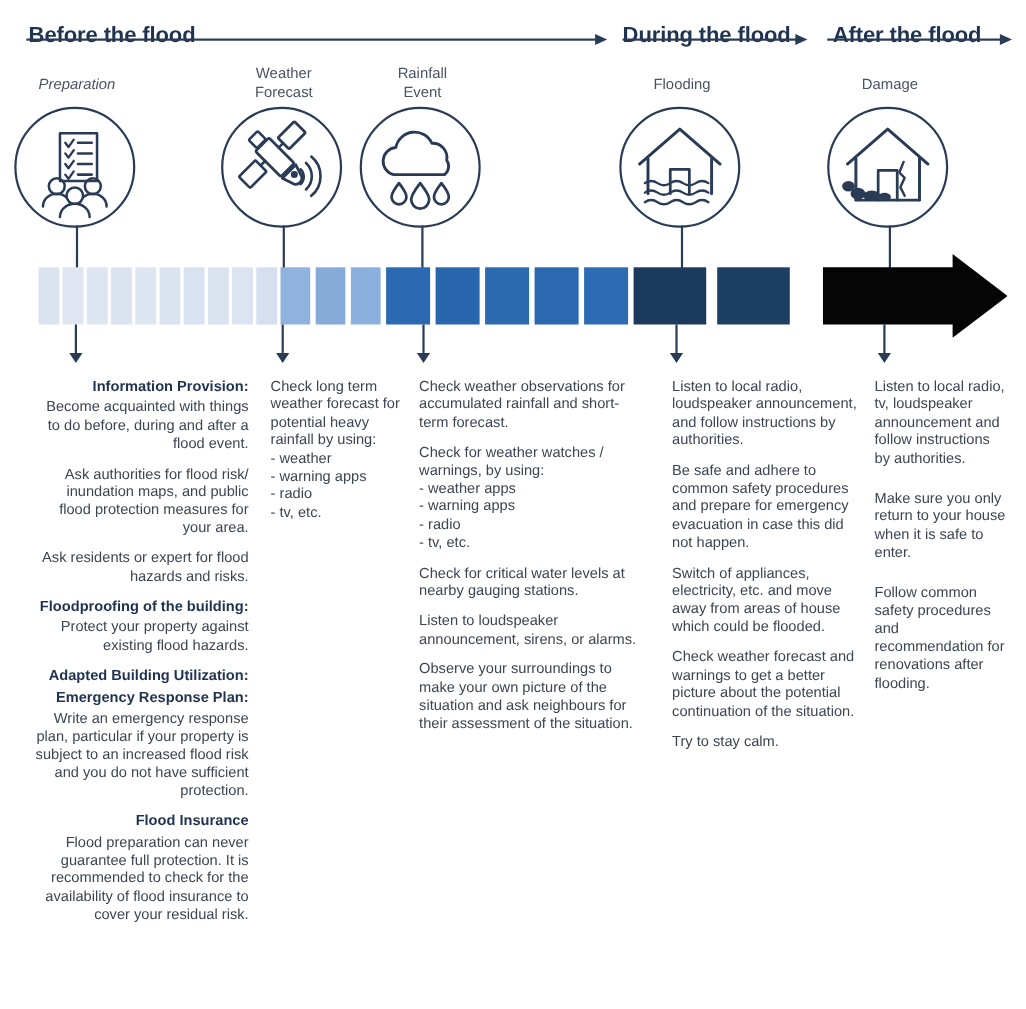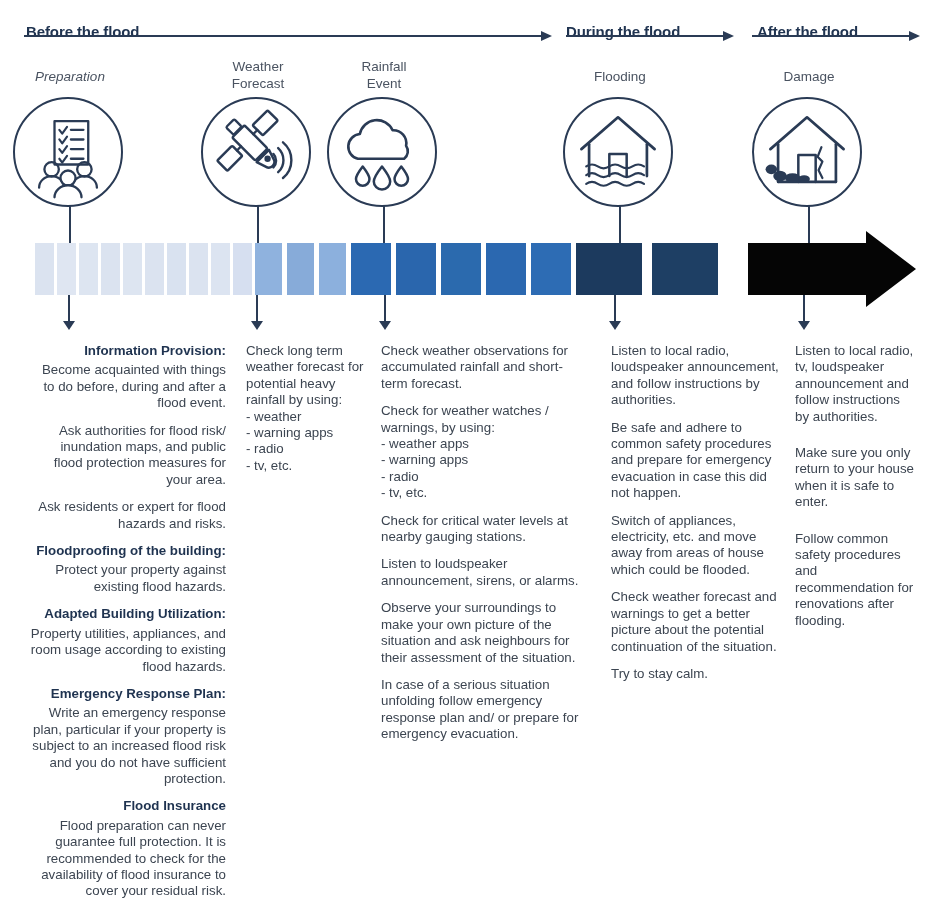--- a/index.html
+++ b/index.html
@@ -19,21 +19,21 @@
     position: absolute;
     inset: 0;
   }
 
   
   .phase-head {
     position: absolute;
     top: 22px;
   }
   .phase-title {
-    font-size: 15px;
+    font-size: 20px;
     font-weight: bold;
     color: #1f3350;
     letter-spacing: -0.1px;
     white-space: nowrap;
     line-height: 20px;
   }
   .phase-arrow {
     position: absolute;
     top: 30px;
     height: 12px;
@@ -289,21 +289,20 @@
     <div class="stem" style="left: 803px; top: 295px; height: 28px;"></div>
     <div class="down-arrow" style="left: 798px; top: 321px;"></div>
     <div class="col" style="left: 30px; width: 196px; text-align: right;">
       <p class="h">Information Provision:</p>
       <p>Become acquainted with things to do before, during and after a flood event.</p>
       <p>Ask authorities for flood risk/ inundation maps, and public flood protection measures for your area.</p>
       <p>Ask residents or expert for flood hazards and risks.</p>
       <p class="h">Floodproofing of the building:</p>
       <p>Protect your property against existing flood hazards.</p>
       <p class="h">Adapted Building Utilization:</p>
-      <p>Property utilities, appliances, and room usage according to existing flood hazards.</p>
       <p class="h">Emergency Response Plan:</p>
       <p>Write an emergency response plan, particular if your property is subject to an increased flood risk and you do not have sufficient protection.</p>
       <p class="h">Flood Insurance</p>
       <p>Flood preparation can never guarantee full protection. It is recommended to check for the availability of flood insurance to cover your residual risk.</p>
     </div>
     <div class="col" style="left: 246px; width: 120px;">
       <p>Check long term weather forecast for potential heavy rainfall by using:
 - weather
 - warning apps
 - radio
@@ -312,21 +311,20 @@
     <div class="col" style="left: 381px; width: 200px;">
       <p>Check weather observations for accumulated rainfall and short-term forecast.</p>
       <p>Check for weather watches / warnings, by using:
 - weather apps
 - warning apps
 - radio
 - tv, etc.</p>
       <p>Check for critical water levels at nearby gauging stations.</p>
       <p>Listen to loudspeaker announcement, sirens, or alarms.</p>
       <p>Observe your surroundings to make your own picture of the situation and ask neighbours for their assessment of the situation.</p>
-      <p>In case of a serious situation unfolding follow emergency response plan and/ or prepare for emergency evacuation.</p>
     </div>
     <div class="col" style="left: 795px; width: 122px;">
       <p class=" gap">Listen to local radio, tv, loudspeaker announcement and follow instructions by authorities.</p>
       <p class=" gap">Make sure you only return to your house when it is safe to enter.</p>
       <p>Follow common safety procedures and recommendation for renovations after flooding.</p>
     </div>
     <div class="col" style="left: 611px; width: 170px;">
       <p>Listen to local radio, loudspeaker announcement, and follow instructions by authorities.</p>
       <p>Be safe and adhere to common safety procedures and prepare for emergency evacuation in case this did not happen.</p>
       <p>Switch of appliances, electricity, etc. and move away from areas of house which could be flooded.</p>

